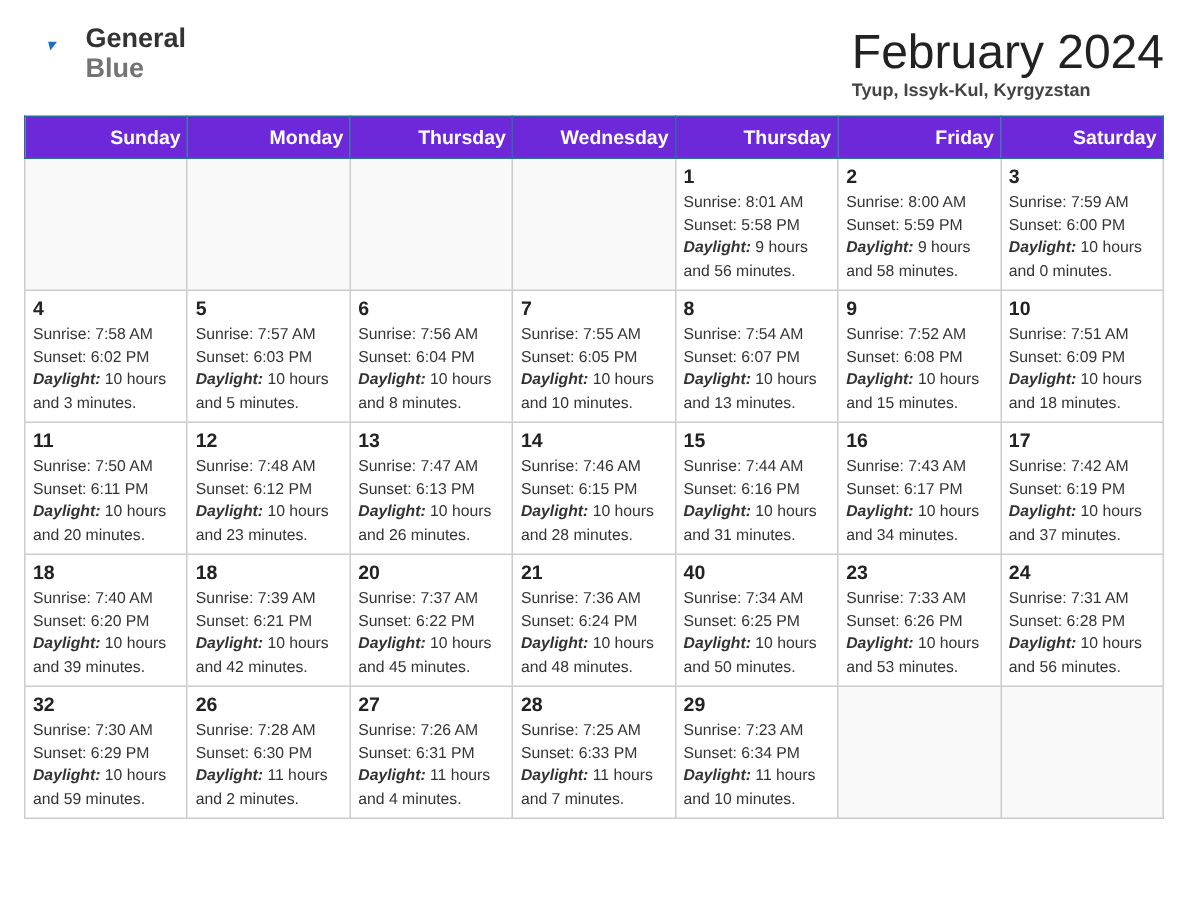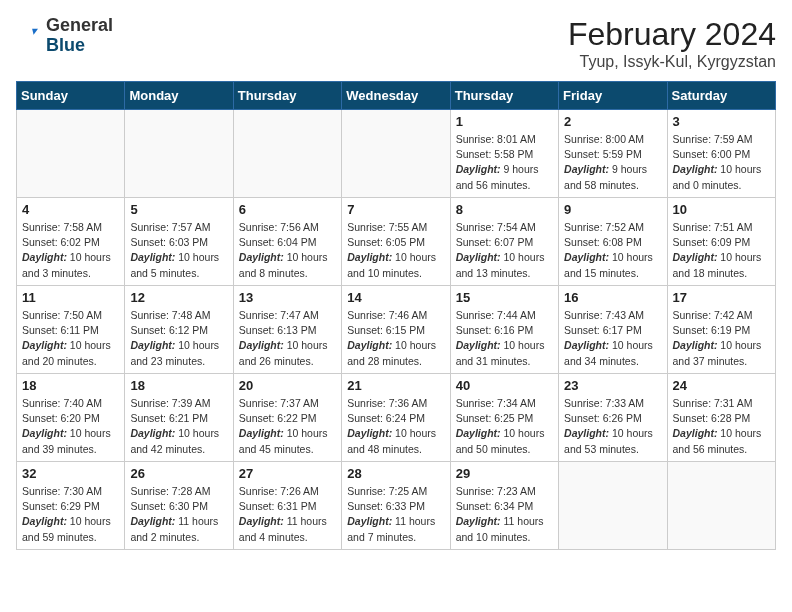--- a/index.html
+++ b/index.html
@@ -12,57 +12,58 @@
     }
     .header-area {
       display: flex;
       justify-content: space-between;
       align-items: flex-start;
       margin-bottom: 10px;
     }
     .logo {
       display: flex;
       align-items: center;
-      gap: 8px;
+      gap: 19px;
     }
     .logo-text {
       font-size: 18px;
       font-weight: bold;
       line-height: 1.1;
     }
     .logo-general { color: #333; }
-    .logo-blue { color: #0c4a6e; }
+    .logo-blue { color: #737373; }
     .logo-icon {
       width: 22px;
       height: 22px;
     }
     .title-block {
-      text-align: right;
+      text-align: left;
     }
     .month-year {
       font-size: 32px;
       font-weight: normal;
       color: #222;
     }
     .location {
-      font-size: 16px;
+      font-size: 12px;
       color: #444;
+      font-weight: bold;
     }
     table {
       width: 100%;
       border-collapse: collapse;
       table-layout: fixed;
     }
     thead tr th {
-      background-color: #0c4a6e;
+      background-color: #6d28d9;
       color: white;
       font-size: 13px;
       font-weight: bold;
       padding: 6px 4px;
-      text-align: left;
+      text-align: right;
       border: 1px solid #2d6aa5;
     }
     tbody tr td {
       border: 1px solid #ccc;
       vertical-align: top;
       padding: 4px 5px;
       min-height: 80px;
       height: 88px;
       font-size: 11px;
       color: #333;

